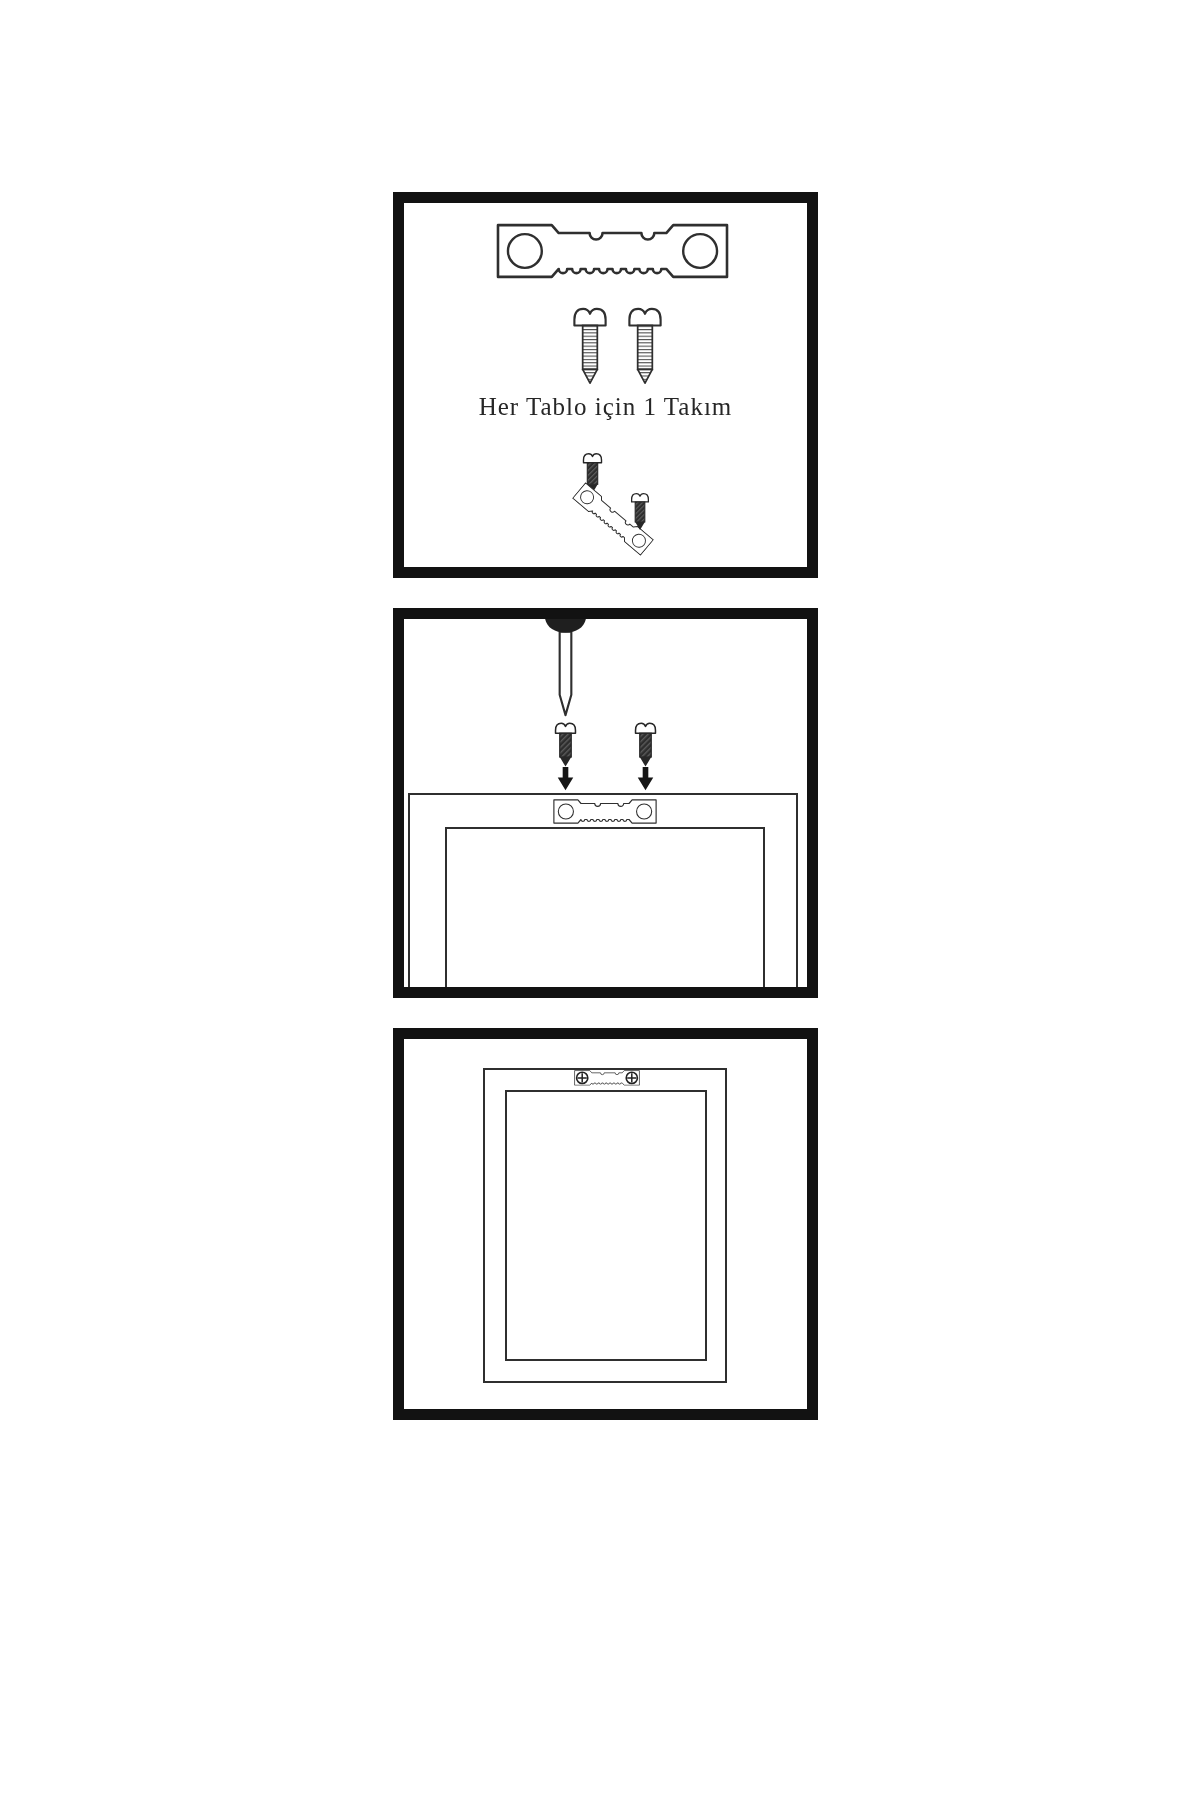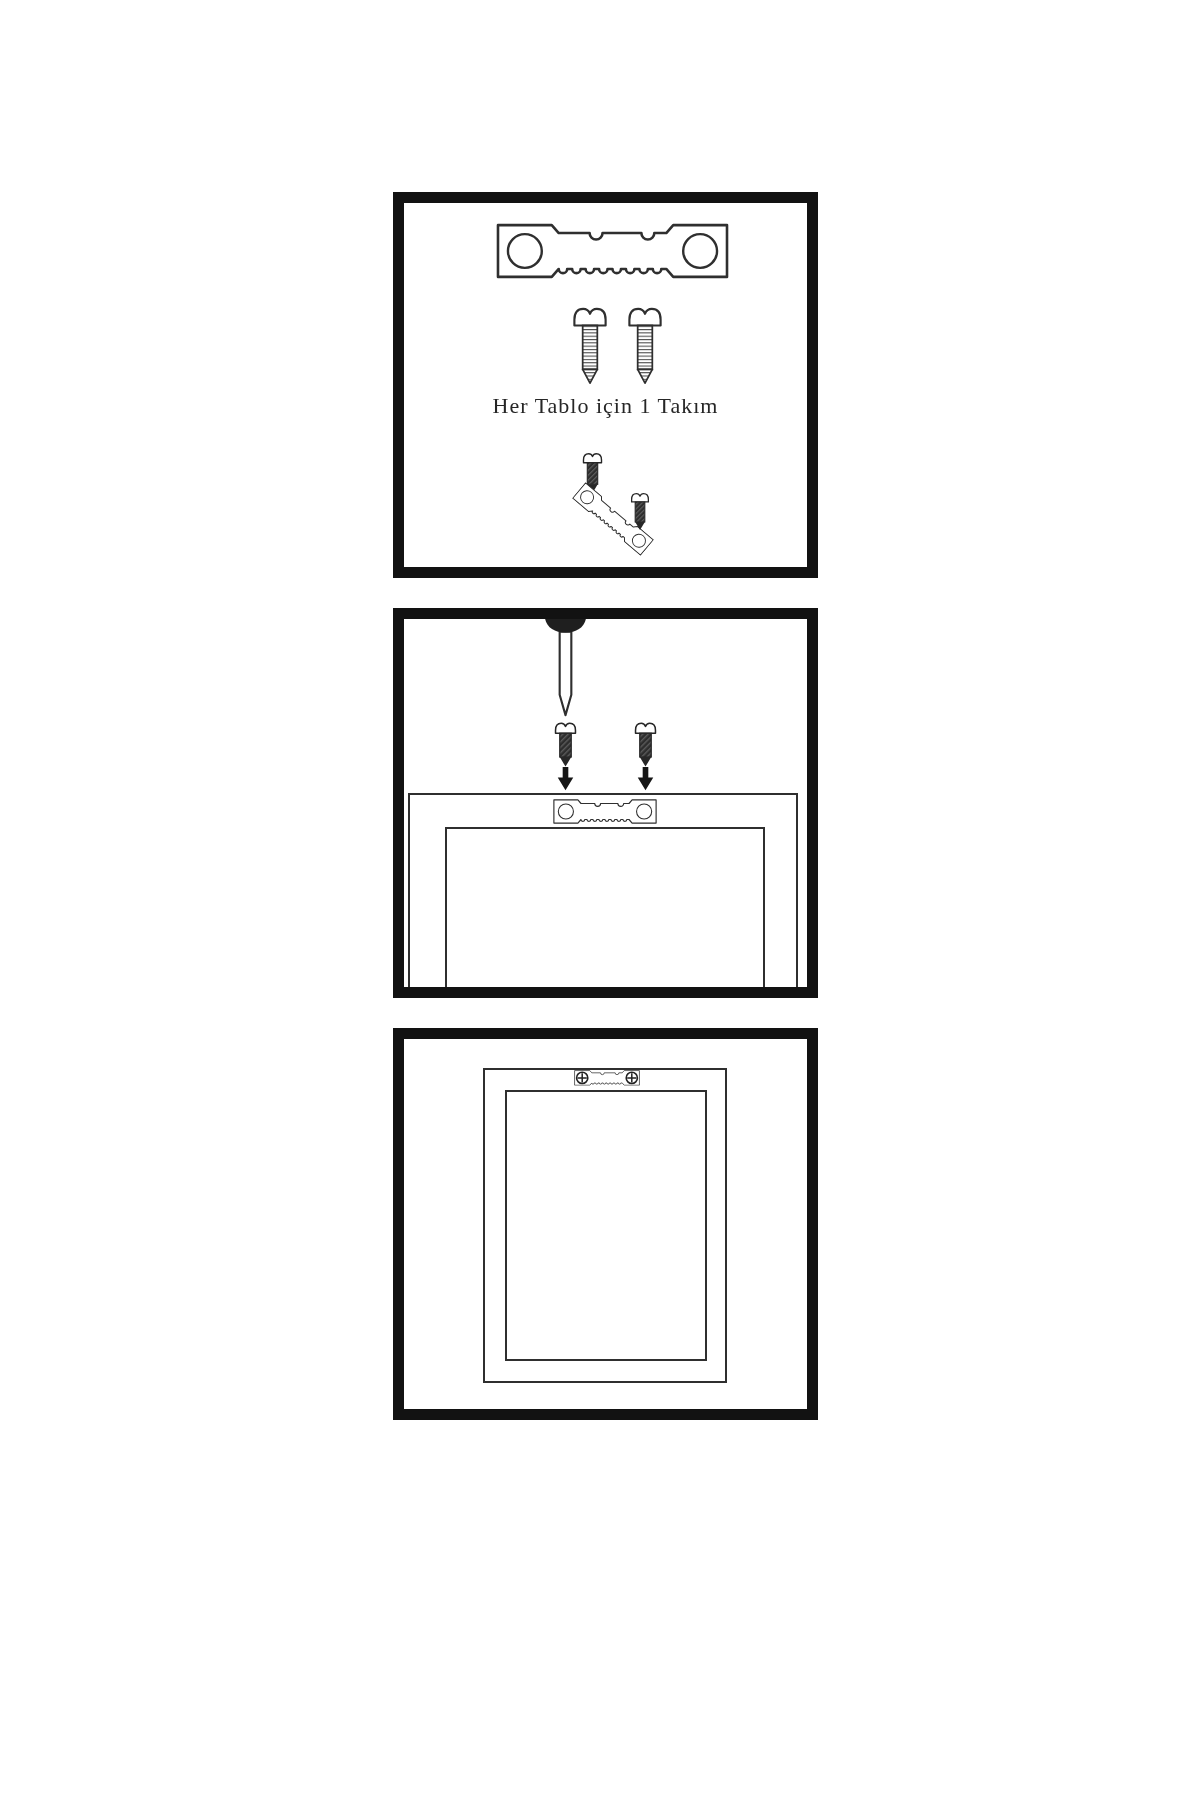--- a/index.html
+++ b/index.html
@@ -3,21 +3,21 @@
 <meta charset="utf-8">
 <style>
   html,body{margin:0;padding:0;background:#ffffff;}
   .canvas{position:relative;width:1200px;height:1800px;background:#ffffff;overflow:hidden;
           font-family:"Liberation Sans",sans-serif;}
   .panel{position:absolute;border:11px solid #121212;background:#ffffff;box-sizing:border-box;}
   .panel-inner{position:absolute;left:0;top:0;right:0;bottom:0;}
   .abs{position:absolute;}
   .caption{position:absolute;left:0;right:0;text-align:center;
            font-family:"Liberation Serif","DejaVu Serif",serif;
-           font-size:22px;font-weight:400;letter-spacing:1px;color:#262626;}
+           font-size:25px;font-weight:400;letter-spacing:1px;color:#262626;}
   .rect-line{position:absolute;border:2px solid #2f2f2f;box-sizing:border-box;background:#ffffff;}
   .rect-line.cut{border-bottom:none;}
   .logo-wrap{position:absolute;}
   .brand-name{position:absolute;font-family:"Liberation Serif","DejaVu Serif",serif;
               font-size:92px;line-height:1;font-weight:400;color:#1d4434;
               letter-spacing:6px;transform:scaleY(1.15);transform-origin:left top;}
   .brand-sub{position:absolute;font-family:"Liberation Serif","DejaVu Serif",serif;
              font-size:28px;line-height:1;color:#857647;letter-spacing:6.5px;}
   .diamond{position:absolute;width:13px;height:13px;background:#8a7748;transform:rotate(45deg);}
 </style>

